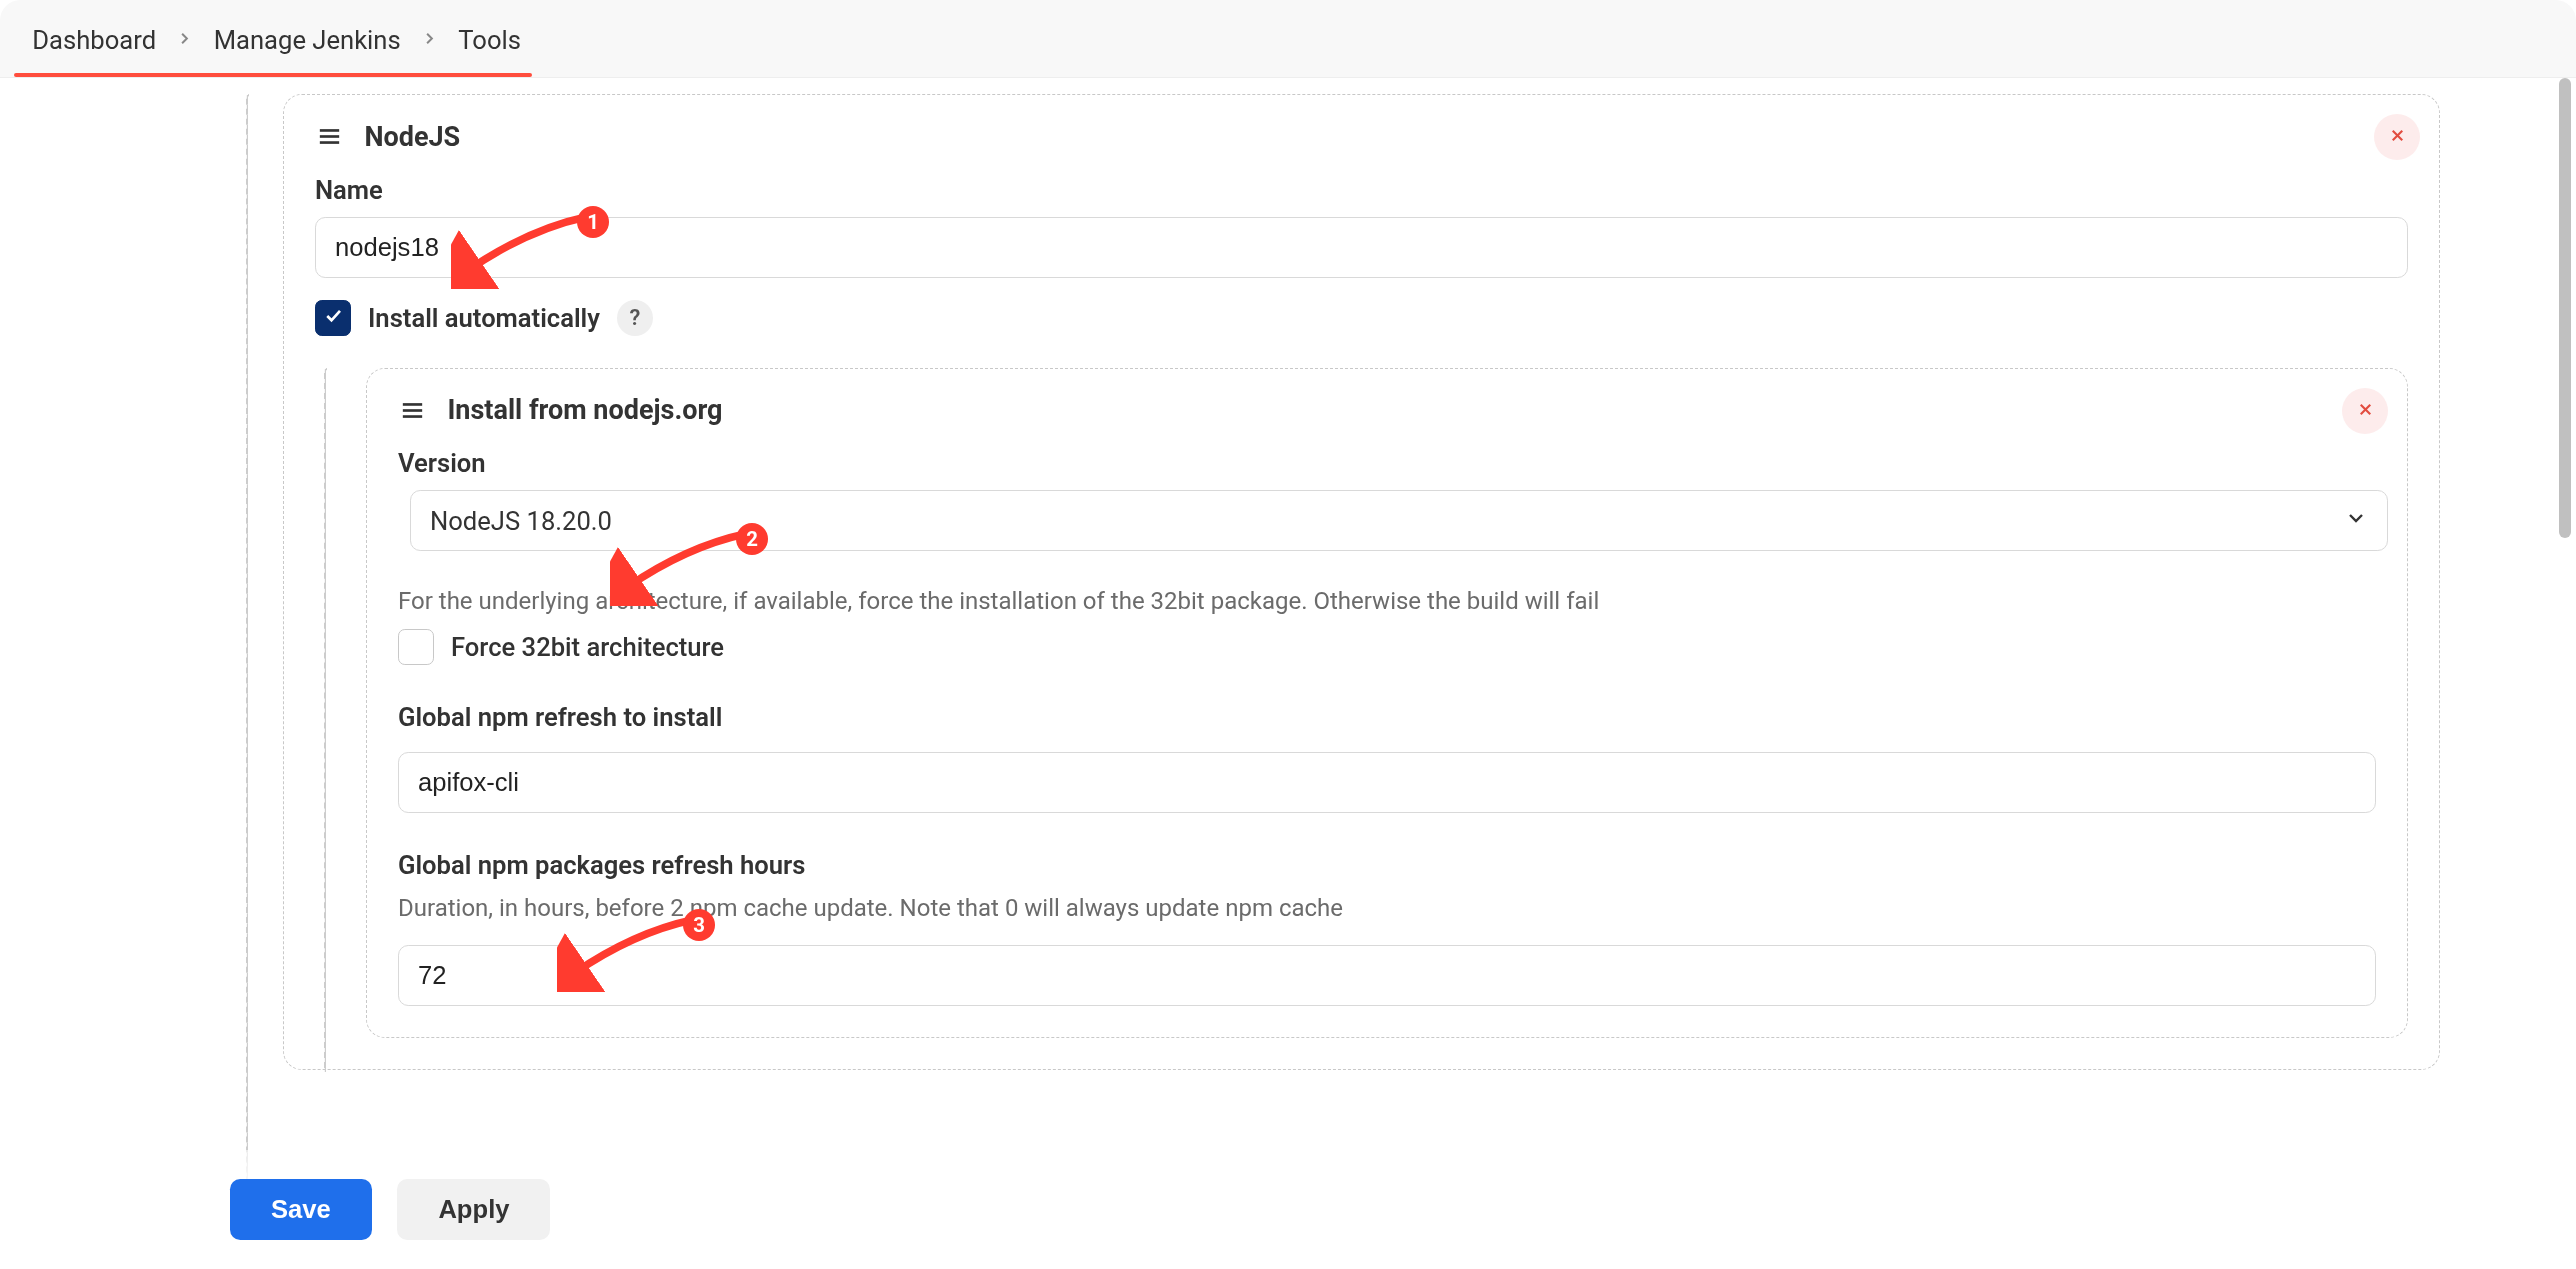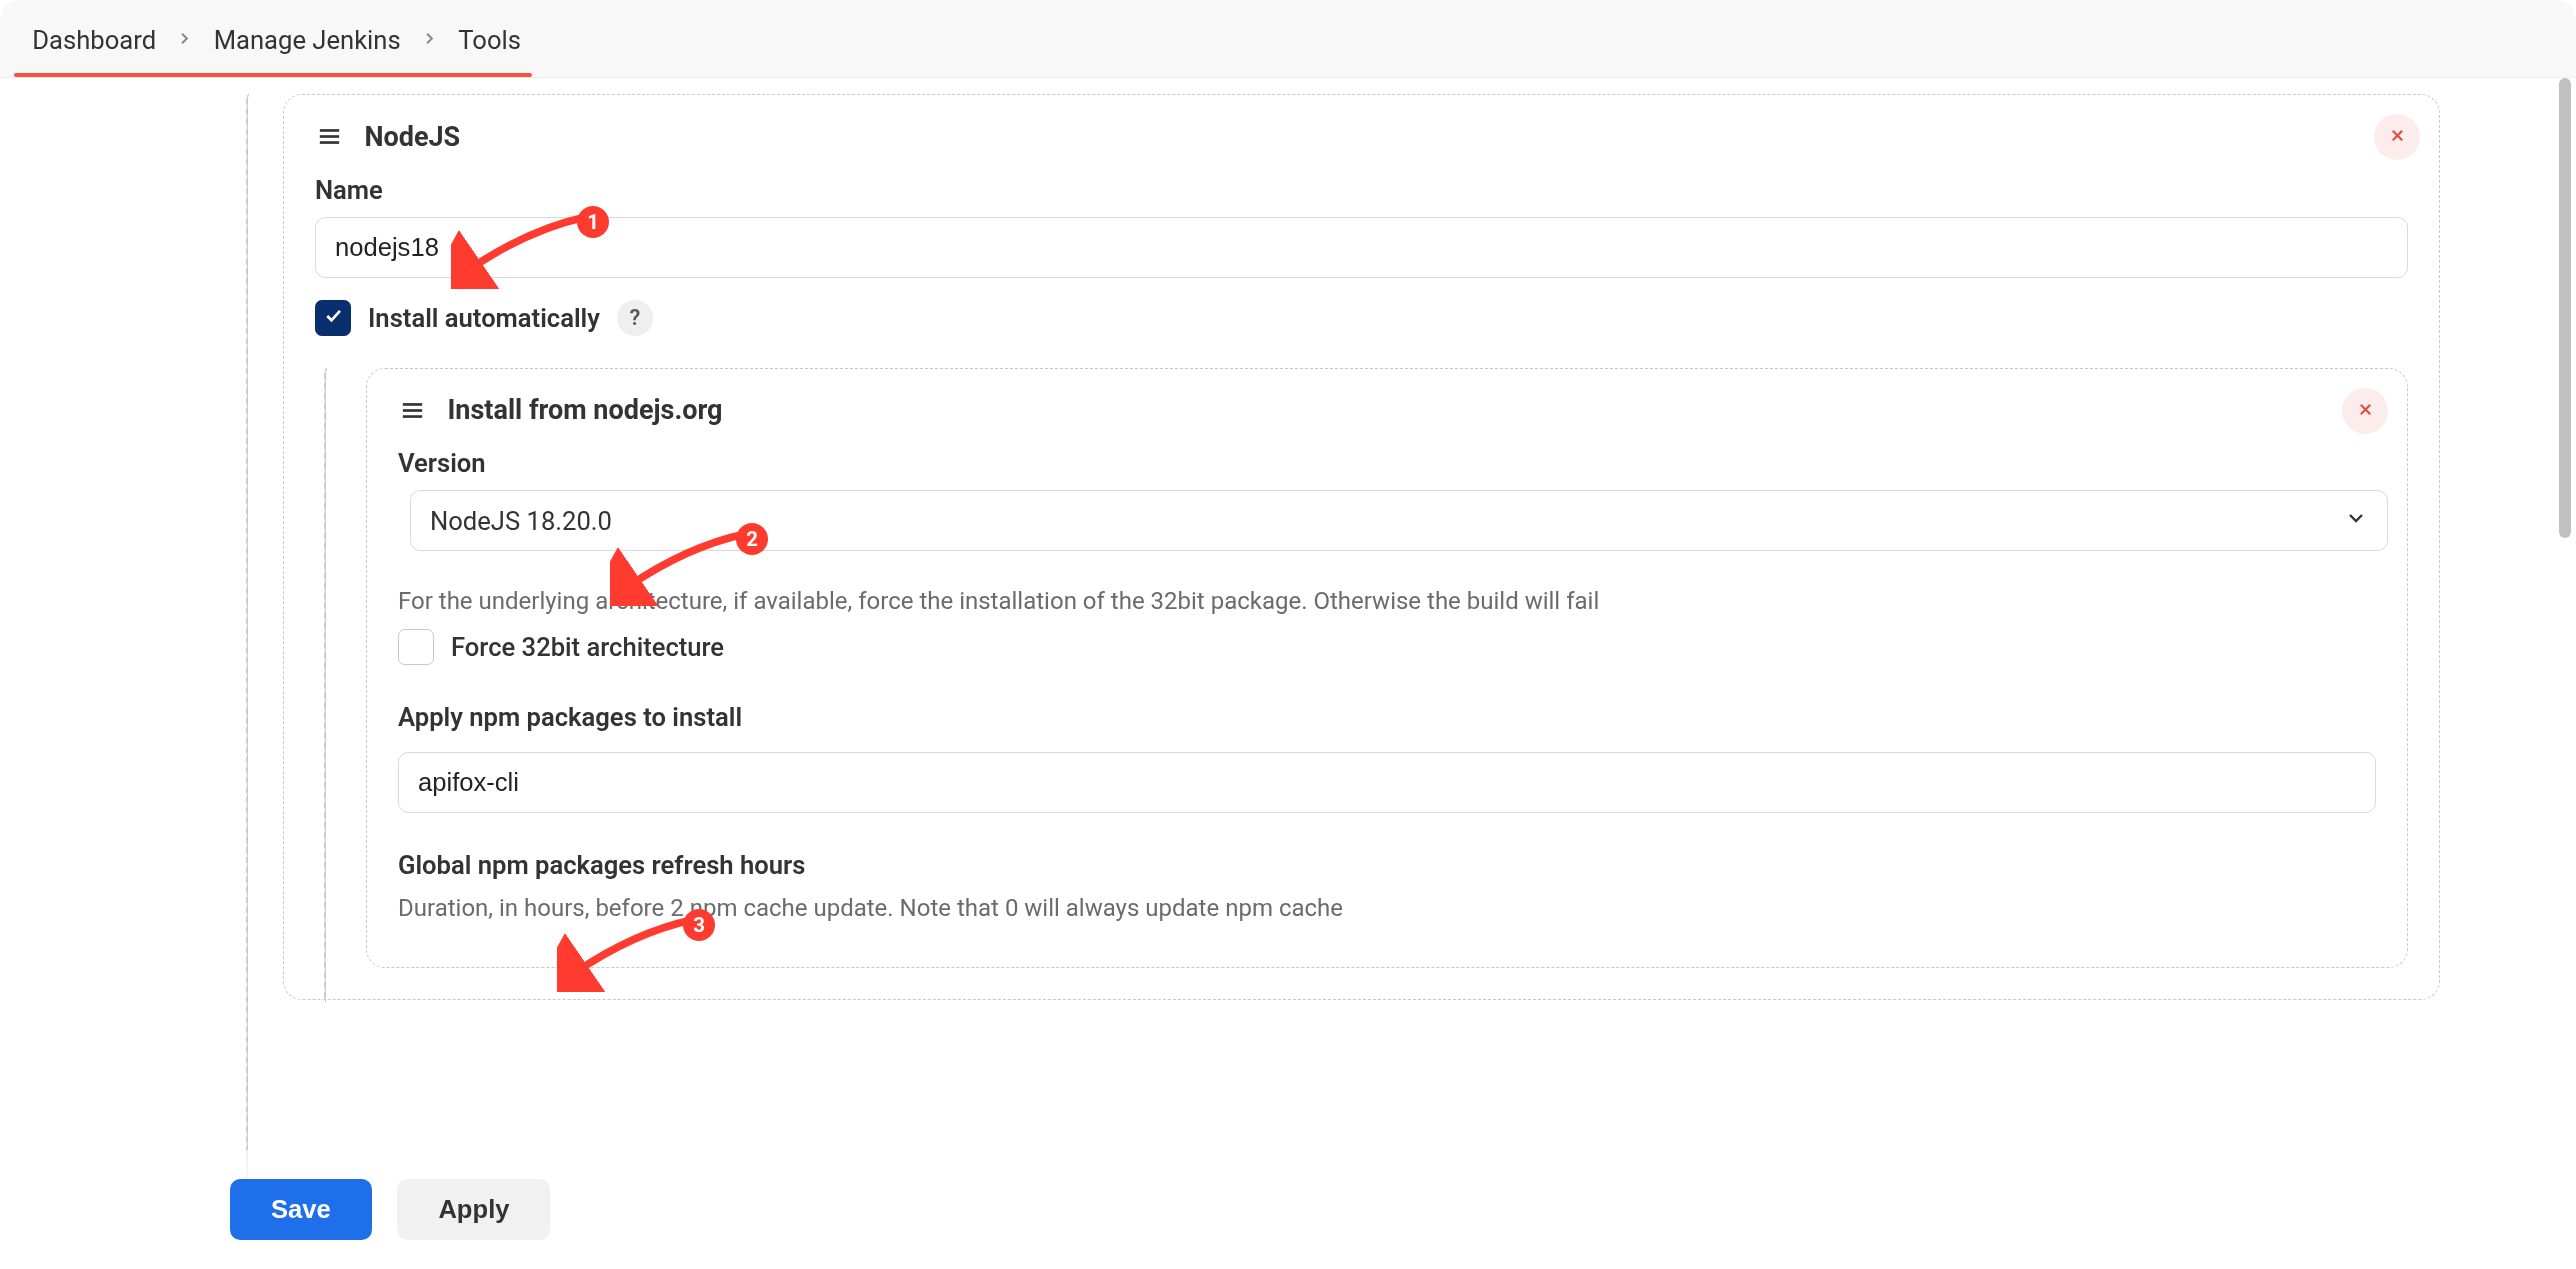--- a/index.html
+++ b/index.html
@@ -337,27 +337,28 @@
             </div>
           </div>
 
           <div class="help-text" style="margin-top:34px;">For the underlying architecture, if available, force the installation of the 32bit package. Otherwise the build will fail</div>
           <div class="checkbox-row" style="margin-top:5.1px;">
             <div class="checkbox" style="border-color:#c8c8c8;"></div>
             <span class="checkbox-label" style="font-weight:500;">Force 32bit architecture</span>
           </div>
 
           <div class="group">
-            <div class="form-label">Apply npm packages to install</div>
+            <div class="form-label">Global npm refresh to install</div>
             <input class="text-input" style="margin-top: 8.5px;" value="apifox-cli">
           </div>
 
           <div class="group">
             <div class="form-label">Global npm packages refresh hours</div>
             <div class="help-text" style="margin-top:3.4px;">Duration, in hours, before 2 npm cache update. Note that 0 will always update npm cache</div>
+            <input class="text-input" style="margin-top: 8.5px;" value="72">
           </div>
 
         </div>
       </div>
 
     </div>
   </div>
 
   <div class="anno" style="left:451px; top:204px; width:153px; height:85px;">
     <svg class="arrow-svg" viewBox="0 0 180 100" width="153" height="85">

